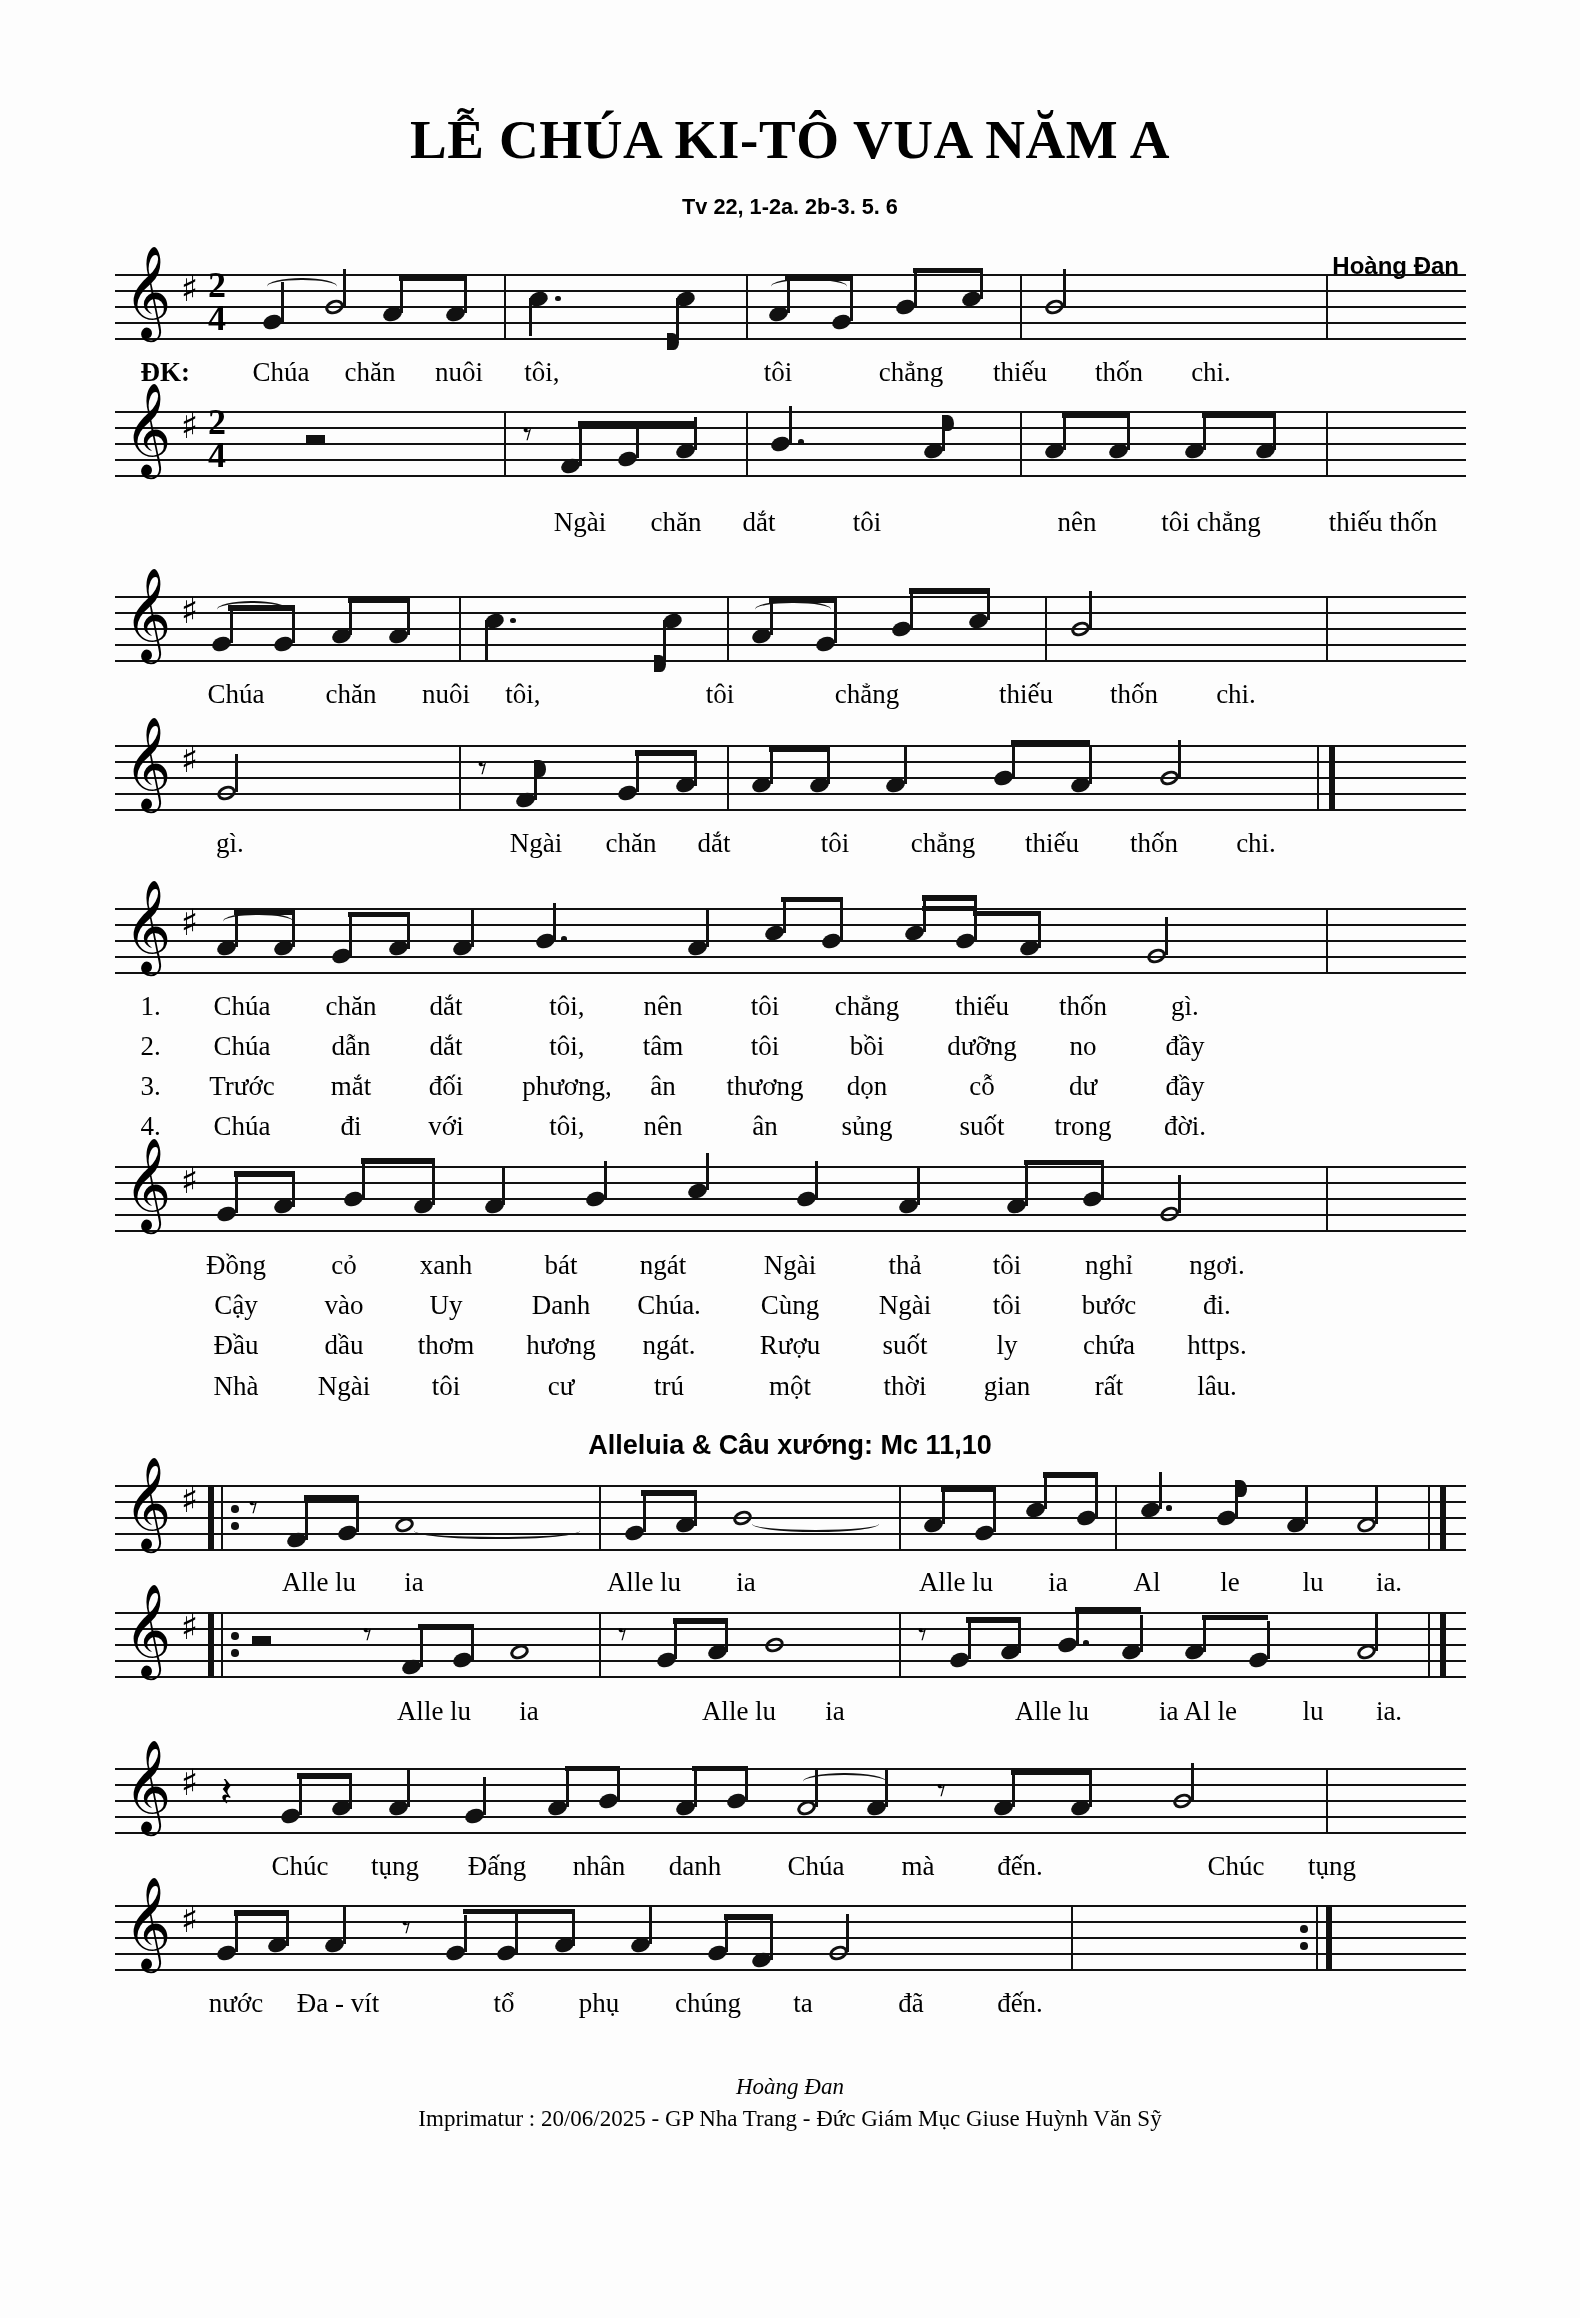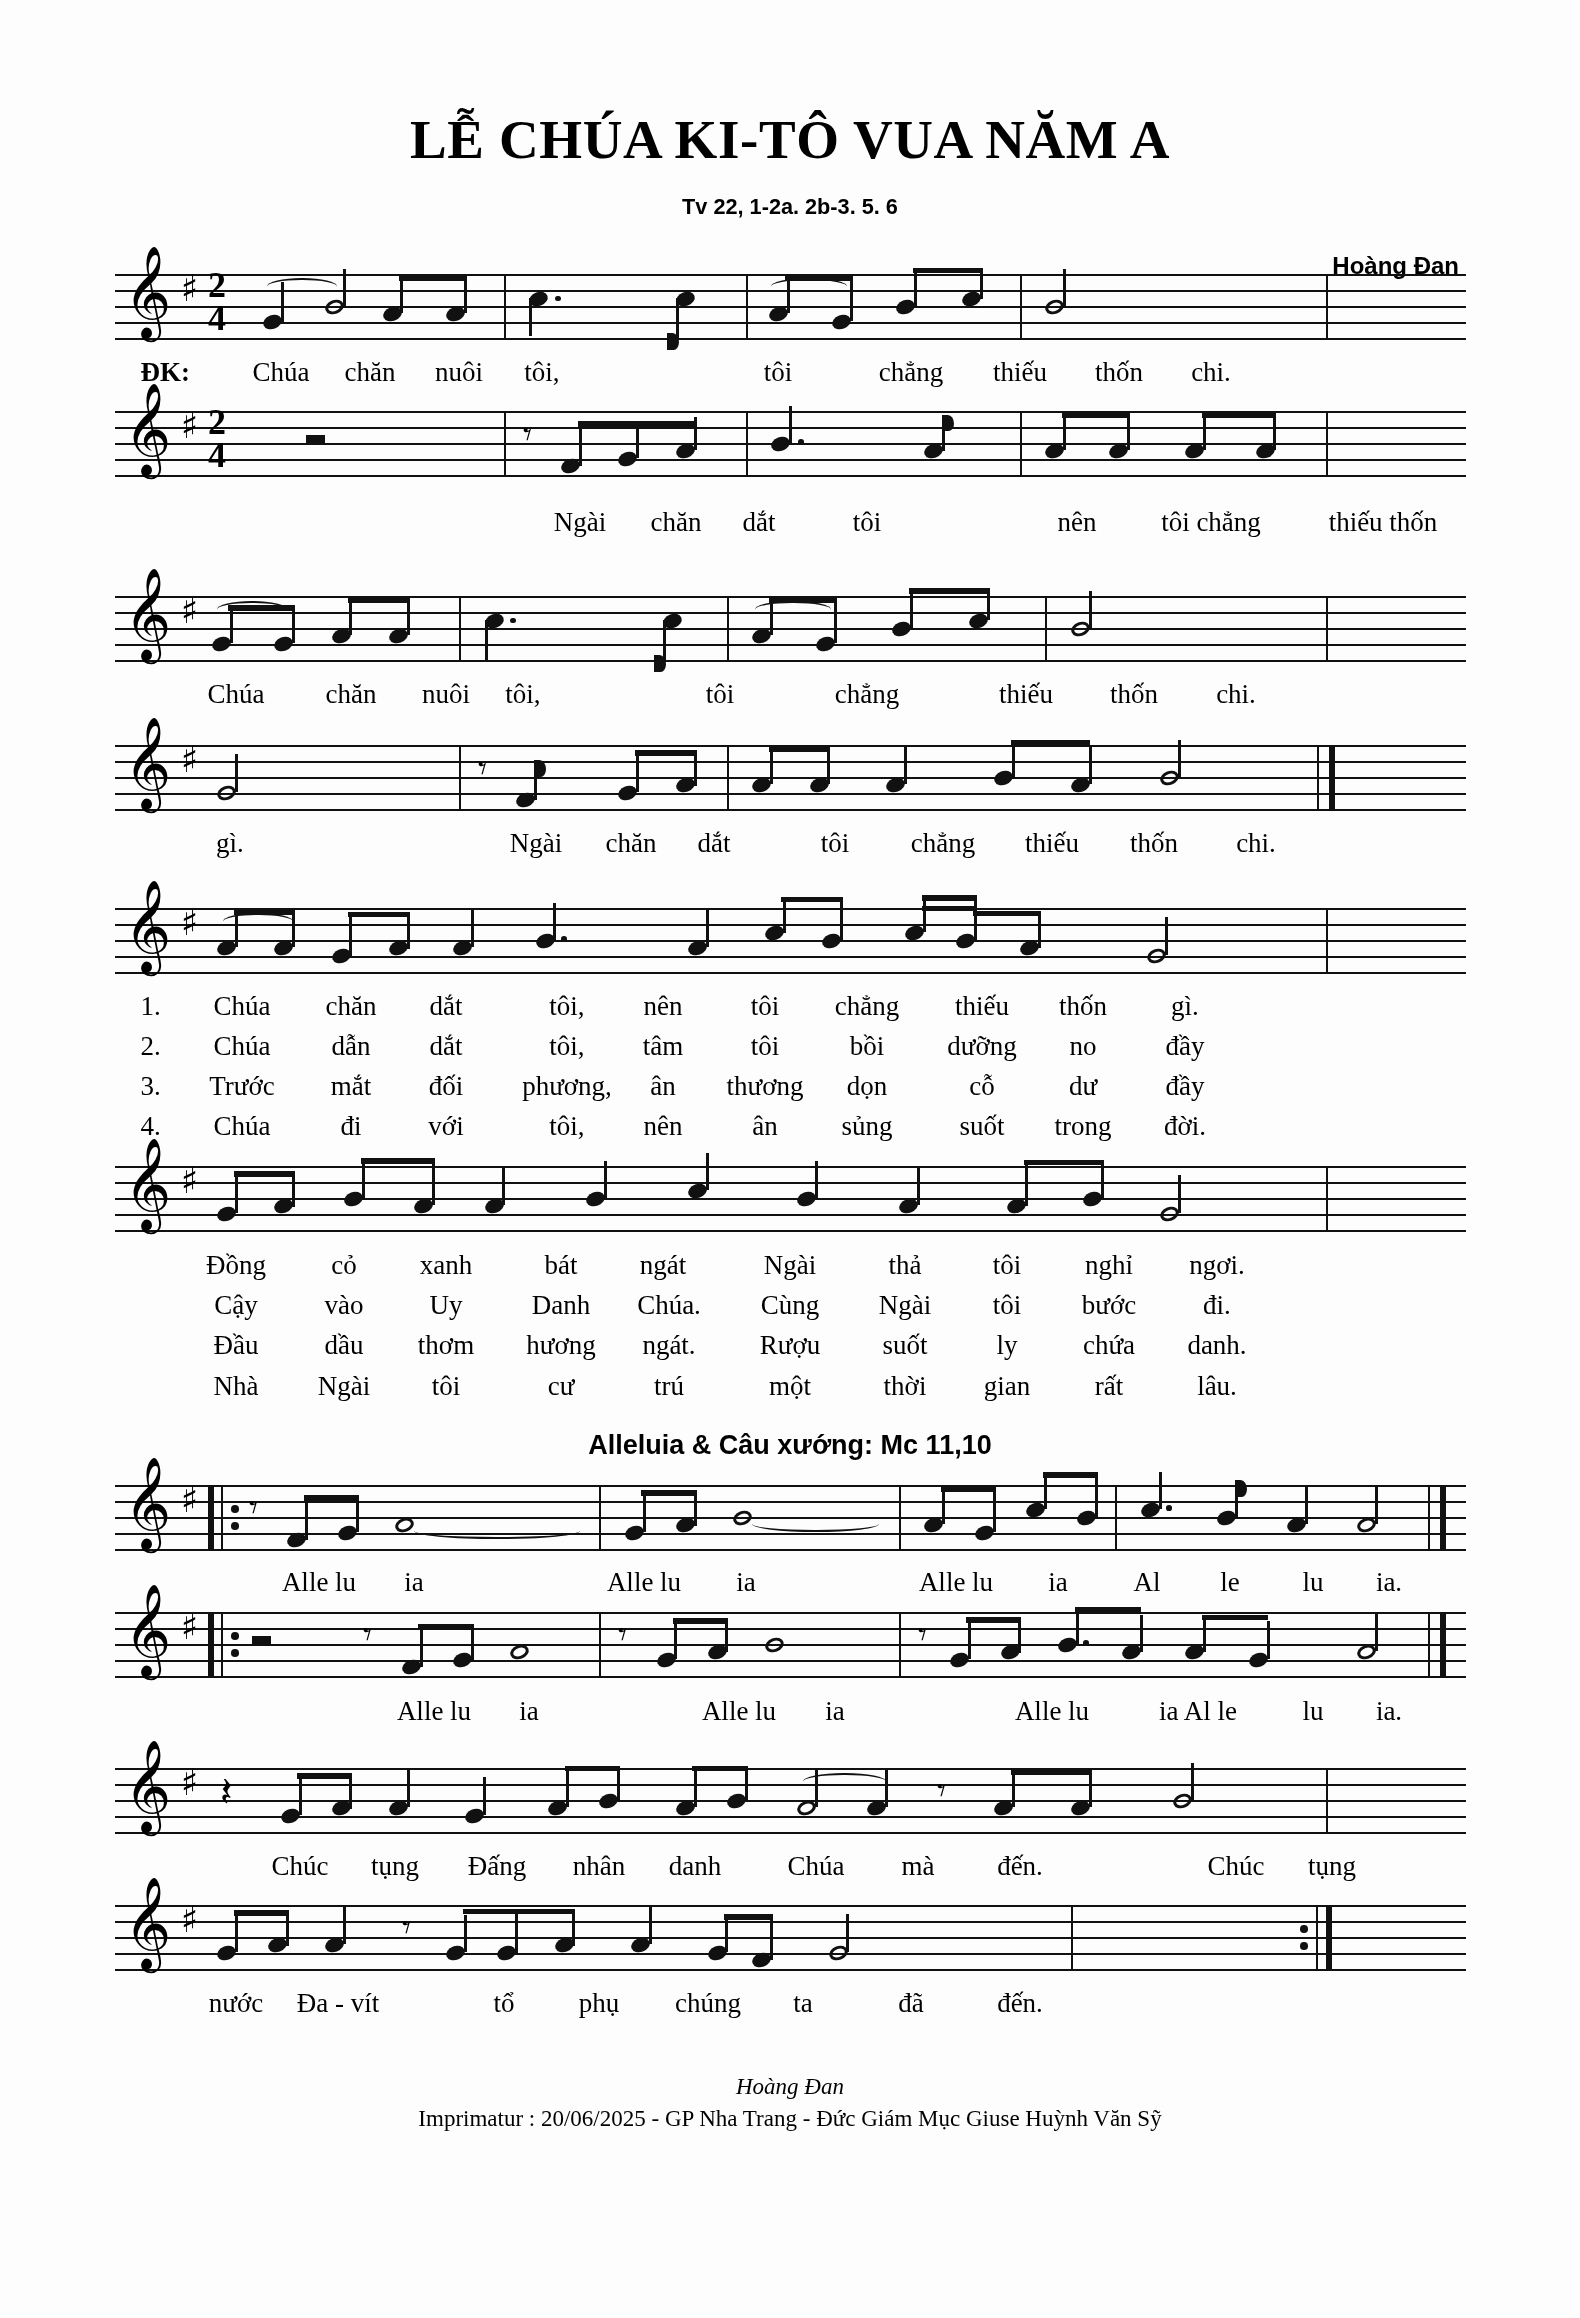--- a/index.html
+++ b/index.html
@@ -728,21 +728,21 @@
   <div class="lyric-row" style="top:1330px;">
     <span class="lyric" style="left:121px;">Đầu</span>
     <span class="lyric" style="left:229px;">dầu</span>
     <span class="lyric" style="left:331px;">thơm</span>
     <span class="lyric" style="left:446px;">hương</span>
     <span class="lyric" style="left:554px;">ngát.</span>
     <span class="lyric" style="left:675px;">Rượu</span>
     <span class="lyric" style="left:790px;">suốt</span>
     <span class="lyric" style="left:892px;">ly</span>
     <span class="lyric" style="left:994px;">chứa</span>
-    <span class="lyric" style="left:1102px;">danh.</span>
+    <span class="lyric" style="left:1102px;">https.</span>
   </div>
   <div class="lyric-row" style="top:1371px;">
     <span class="lyric" style="left:121px;">Nhà</span>
     <span class="lyric" style="left:229px;">Ngài</span>
     <span class="lyric" style="left:331px;">tôi</span>
     <span class="lyric" style="left:446px;">cư</span>
     <span class="lyric" style="left:554px;font-family:Liberation Serif, serif;">trú</span>
     <span class="lyric" style="left:675px;">một</span>
     <span class="lyric" style="left:790px;">thời</span>
     <span class="lyric" style="left:892px;">gian</span>

